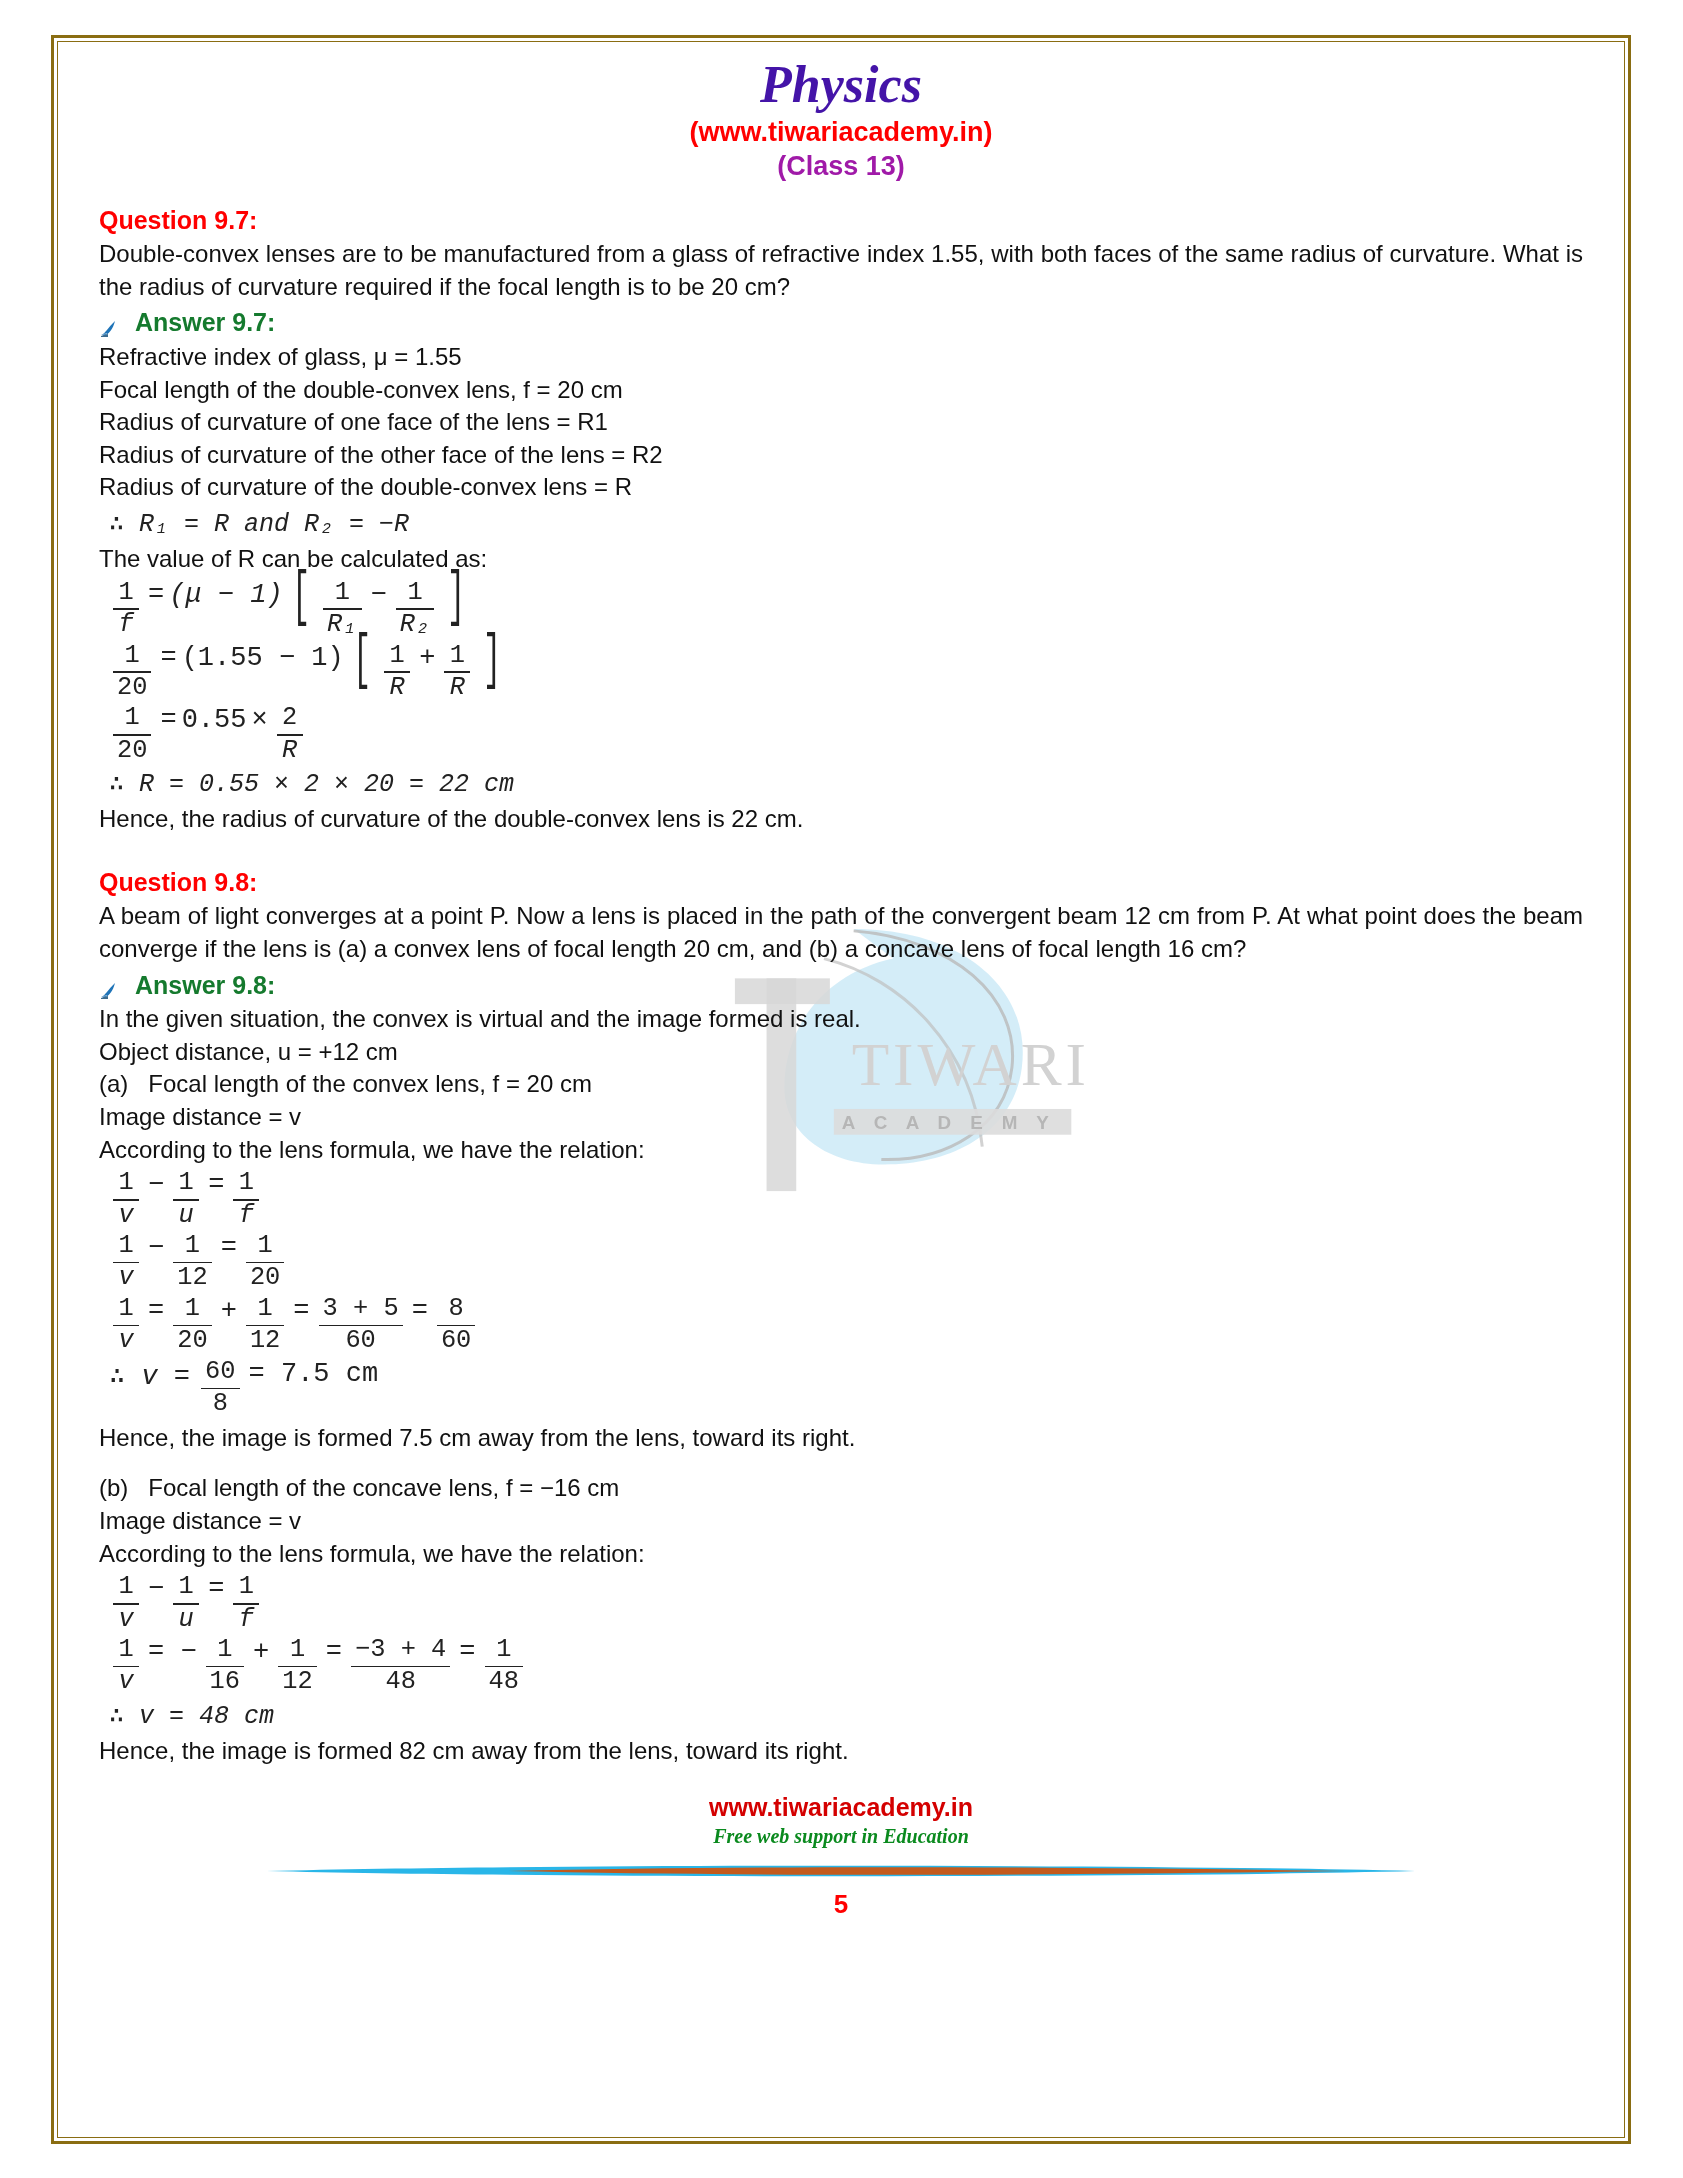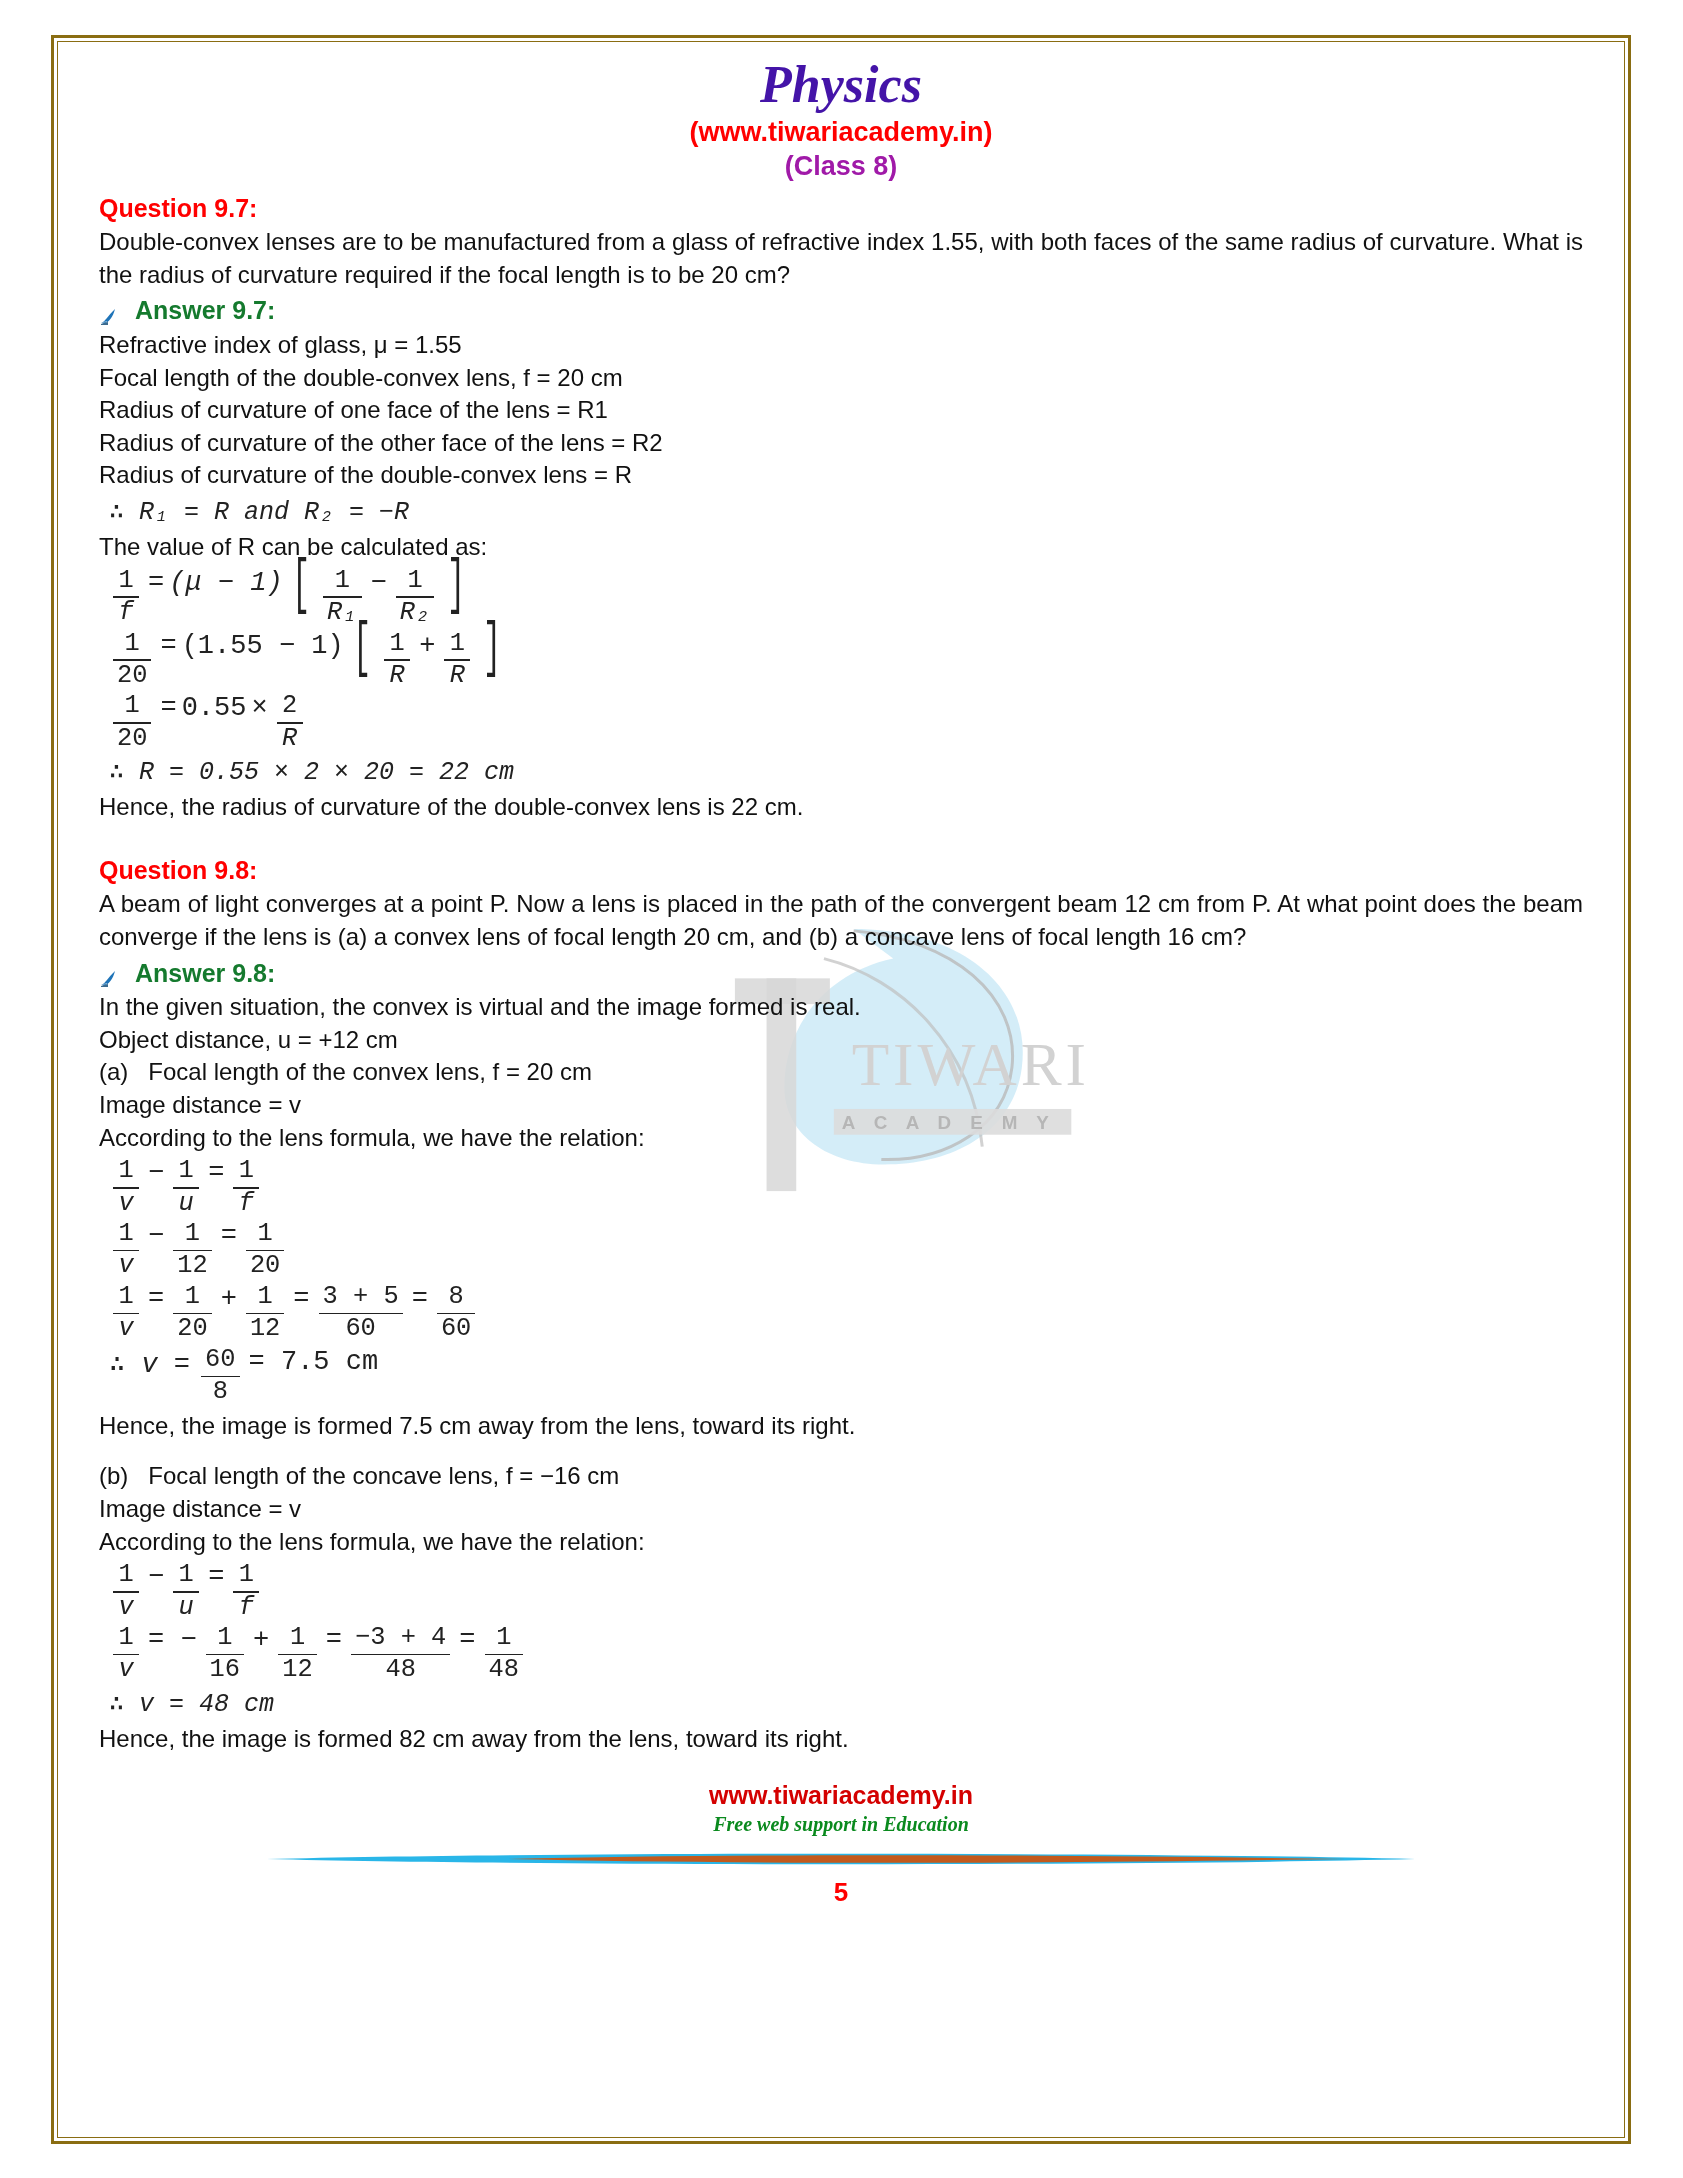--- a/index.html
+++ b/index.html
@@ -90,21 +90,21 @@
     font-weight: bold;
     font-size: 27px;
     color: #a01aa8;
     line-height: 1.28;
   }
 
   
   .content {
     position: relative;
     z-index: 2;
-    margin-top: 8px;
+    margin-top: 20px;
   }
   .q-heading {
     font-family: "Liberation Sans", sans-serif;
     font-weight: bold;
     font-size: 25px;
     color: #ff0000;
     margin: 0 0 2px 0;
     line-height: 1.3;
   }
   .a-heading {
@@ -240,21 +240,21 @@
       <rect x="62" y="60" width="30" height="215" fill="#d7d7d7" opacity="0.85"></rect>
       <text x="148" y="168" font-family="Liberation Serif, serif" font-size="62" fill="#d2d2d2" letter-spacing="4">TIWARI</text>
       <rect x="130" y="192" width="240" height="26" fill="#dcdcdc" opacity="0.9"></rect>
       <text x="138" y="212" font-family="Liberation Sans, sans-serif" font-size="19" fill="#b6b6b6" letter-spacing="7" font-weight="bold">A C A D E M Y</text>
     </svg>
   </div>
 
   <div class="doc-header">
     <div class="subject-title">Physics</div>
     <div class="site-line">(www.tiwariacademy.in)</div>
-    <div class="class-line">(Class 8)</div>
+    <div class="class-line">(Class 13)</div>
   </div>
 
   <div class="content">
 
     <div class="q-heading">Question 9.7:</div>
     <p class="para">Double-convex lenses are to be manufactured from a glass of refractive index 1.55, with both faces of the same radius of curvature. What is the radius of curvature required if the focal length is to be 20 cm?</p>
 
     <div class="a-heading">
       <span class="pen-icon">
         <svg viewBox="0 0 20 20" width="20" height="20" aria-hidden="true">

